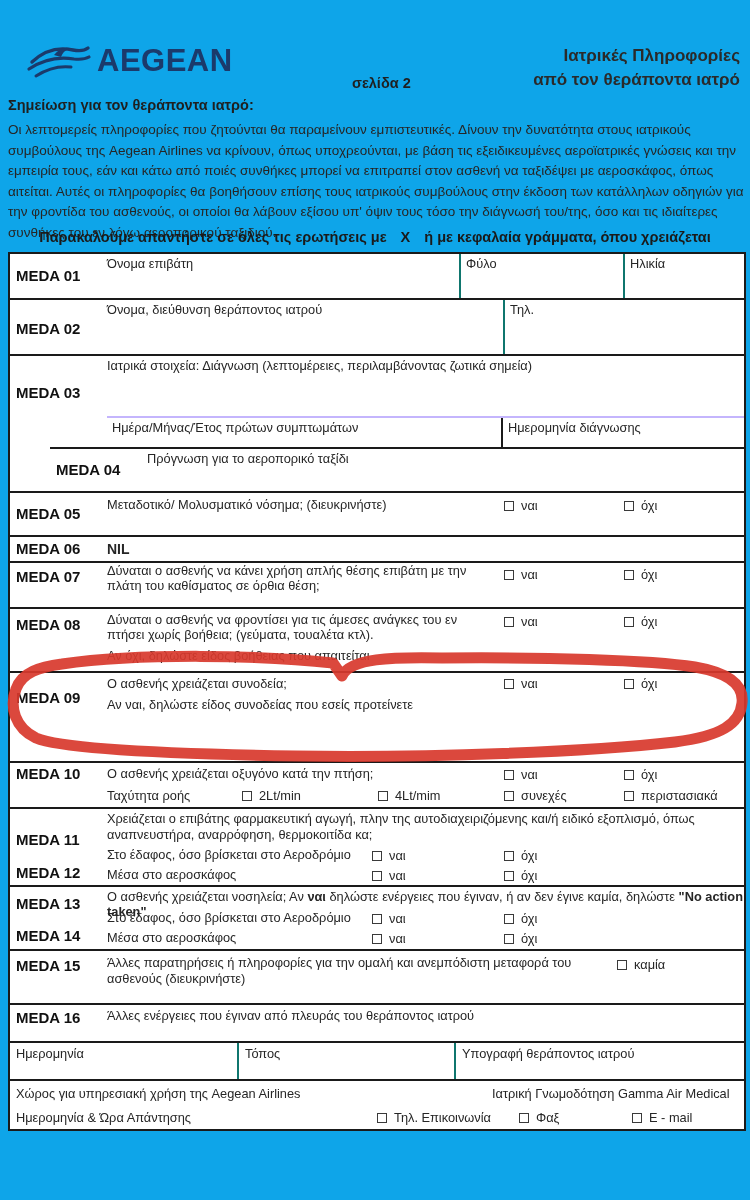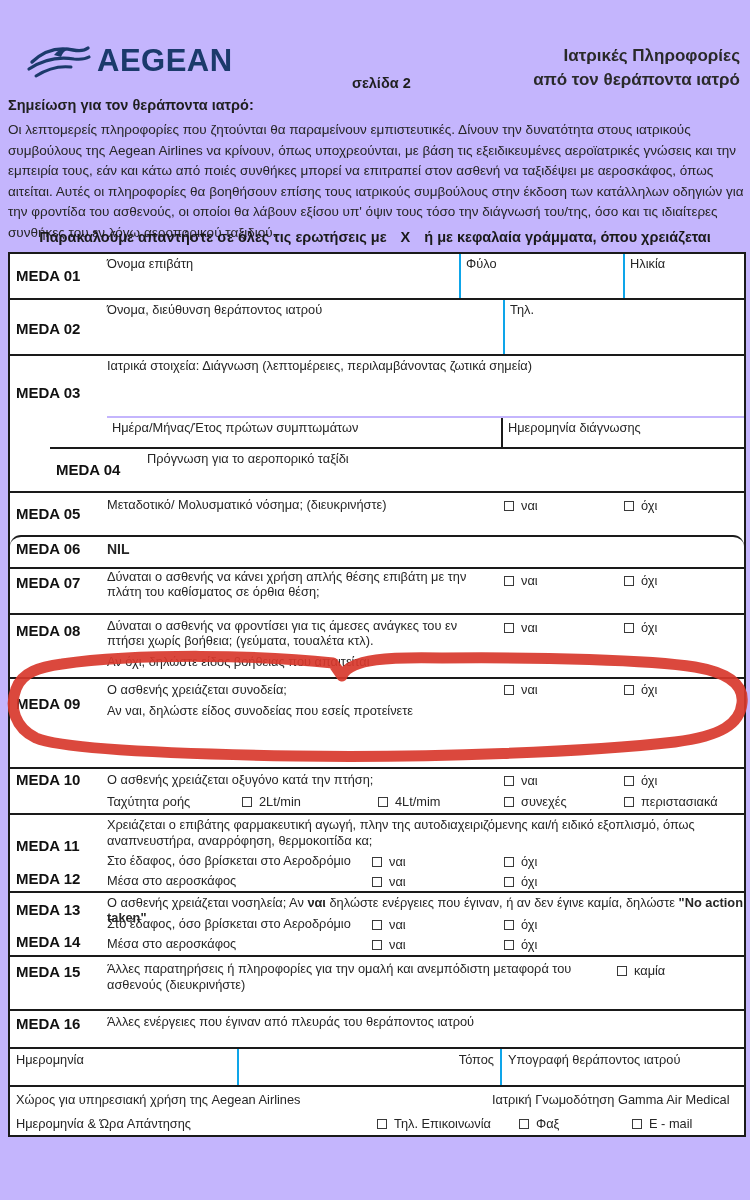--- a/index.html
+++ b/index.html
@@ -1,52 +1,52 @@
 <!DOCTYPE html>
 <html><head>
 <meta charset="utf-8">
 <style>
   * { margin:0; padding:0; box-sizing:border-box; }
   body { background:#ffffff; font-family:"Liberation Sans", sans-serif; color:#262626; }
-  .page { position:relative; width:750px; height:1200px; background:#c4b5fd; overflow:hidden; }
+  .page { position:relative; width:750px; height:1200px; background:#0ea5e9; overflow:hidden; }
 
   
   .logo { position:absolute; left:26px; top:40px; display:flex; align-items:center; gap:5px; }
   .logo-text { font-size:31px; font-weight:bold; color:#1b3a6b; letter-spacing:0.5px; }
   .page-label { position:absolute; left:352px; top:75px; font-weight:bold; font-size:14.5px; color:#1f1f1f; }
   .doc-title { position:absolute; right:10px; top:44px; text-align:right; font-weight:bold; font-size:17px; line-height:24px; color:#2a2a2a; }
   .note-heading { position:absolute; left:8px; top:97px; font-weight:bold; font-size:14.5px; color:#1f1f1f; }
   .intro { position:absolute; left:8px; top:120px; width:738px; font-size:13.5px; line-height:20.6px; color:#262626; }
   .instruction { position:absolute; left:0; top:229px; width:100%; text-align:center; font-weight:bold; font-size:14.5px; color:#1a1a1a; }
   .instruction .xmark { margin:0 14px; }
 
   
   .form-table { position:absolute; left:8px; top:252px; width:738px; border:2px solid #1a1a1a; background:#fff; font-size:12.8px; }
   .t-row { position:relative; border-top:2px solid #1a1a1a; }
   .t-row.first { border-top:none; }
   .meda-label { position:absolute; left:6px; font-weight:bold; font-size:15px; color:#111; white-space:nowrap; }
   .flexrow { display:flex; height:100%; }
   .cell { padding:2px 5px 0 5px; }
   .c-first { flex:1; position:relative; padding-left:97px; padding-top:2px; }
-  .bl { border-left:2px solid #0ea5e9; }
+  .bl { border-left:2px solid #0f766e; }
   .qtext { display:block; }
   .posd { position:absolute; white-space:nowrap; }
 
   .cb { position:absolute; white-space:nowrap; font-size:12.8px; color:#262626; }
   .cb .box { display:inline-block; width:10px; height:10px; border:1.5px solid #3a3a3a; margin-right:7px; vertical-align:-1px; background:#fff; }
 
   .r01 { height:44px;gap:44px; } .r02 { height:56px; } .r03 { height:93px; }
   .r03-main { height:60px; position:relative; padding:2px 5px 0 97px; }
   .r03-sub { height:31px; margin-left:97px; border-top:2px solid #c4b5fd; display:flex; }
   .r03-sub .s1 { flex:1; padding:2px 5px; } .r03-sub .s2 { width:243px; border-left:2px solid #1a1a1a; padding:2px 5px; }
-  .r04 { height:44px;margin-left:40px; } .r05 { height:44px; } .r06 { height:32px;border-radius:11px; } .r07 { height:32px; }
+  .r04 { height:44px;margin-left:40px; } .r05 { height:44px; } .r06 { height:26px; } .r07 { height:32px; }
   .r08 { height:64px;margin-top:14px; } .r09 { height:90px; } .r10 { height:46px; }
   .r1112 { height:78px; } .r1314 { height:64px; } .r15 { height:54px; } .r16 { height:38px; }
   .fA { height:38px; display:flex; }
-  .fA .f1 { width:227px; padding:3px 6px; } .fA .f2 { width:263px; padding:3px 6px;text-align:right; } .fA .f3 { flex:1; padding:3px 6px; }
+  .fA .f1 { width:227px; padding:3px 6px; } .fA .f2 { width:217px; padding:3px 6px; } .fA .f3 { flex:1; padding:3px 6px; }
   .fB { height:50px; }
 
   .bold { font-weight:bold; }
 
   
   .annot { position:absolute; left:0; top:0; width:750px; height:1200px; pointer-events:none; z-index:6; }
 </style>
 </head>
 <body>
 

